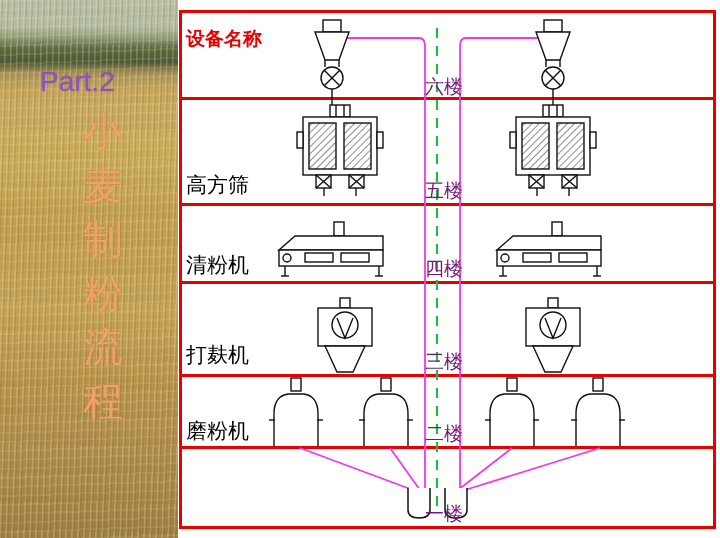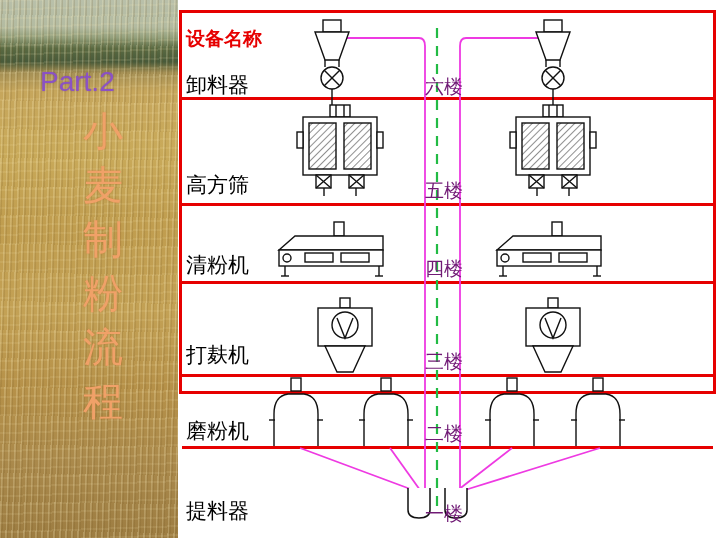--- a/index.html
+++ b/index.html
@@ -39,21 +39,21 @@
   }
   .vtitle {
     position:absolute; left:70px; top:112px; width:66px; z-index:2;
     display:flex; flex-direction:column; align-items:center; gap:14px;
     font-size:40px; line-height:1; color:#f0a168;
     text-shadow:0 0 2px rgba(170,85,25,.35);
   }
 
   
   .diagram {
-    position:absolute; left:179px; top:10px; width:537px; height:384px;
+    position:absolute; left:179px; top:10px; width:537px; height:519px;
     border:3px solid #e60000; box-sizing:border-box; background:#fff;
   }
   .hline {
     position:absolute; left:0; right:0; height:3px; background:#e60000; z-index:1;
   }
   .diagram svg {
     position:absolute; left:-3px; top:-3px; width:537px; height:519px; z-index:2;
   }
   .lbl { position:absolute; z-index:3; white-space:nowrap; }
   .header-label { left:4px; top:13px; color:#e60000; font-size:19px; font-weight:bold; }
@@ -178,26 +178,24 @@
       <use href="#rollermill" x="419" y="0"></use>
 
       <g stroke="#111" stroke-width="1.5" fill="#fff">
         <path d="M229,478 V500 Q229,508 240,508 Q251,508 251,500 V478"></path>
         <path d="M266,478 V500 Q266,508 277,508 Q288,508 288,500 V478"></path>
       </g>
     </svg>
 
     <div class="lbl header-label">设备名称</div>
 
-    <div class="lbl equip-label" style="top:58px">卸料器</div>
     <div class="lbl equip-label" style="top:158px">高方筛</div>
     <div class="lbl equip-label" style="top:238px">清粉机</div>
     <div class="lbl equip-label" style="top:328px">打麸机</div>
     <div class="lbl equip-label" style="top:404px">磨粉机</div>
-    <div class="lbl equip-label" style="top:484px">提料器</div>
 
     <div class="lbl floor-label" style="top:61px">六楼</div>
     <div class="lbl floor-label" style="top:165px">五楼</div>
     <div class="lbl floor-label" style="top:243px">四楼</div>
     <div class="lbl floor-label" style="top:336px">三楼</div>
     <div class="lbl floor-label" style="top:408px">二楼</div>
     <div class="lbl floor-label" style="top:488px">一楼</div>
   </div>
 </div>
 

